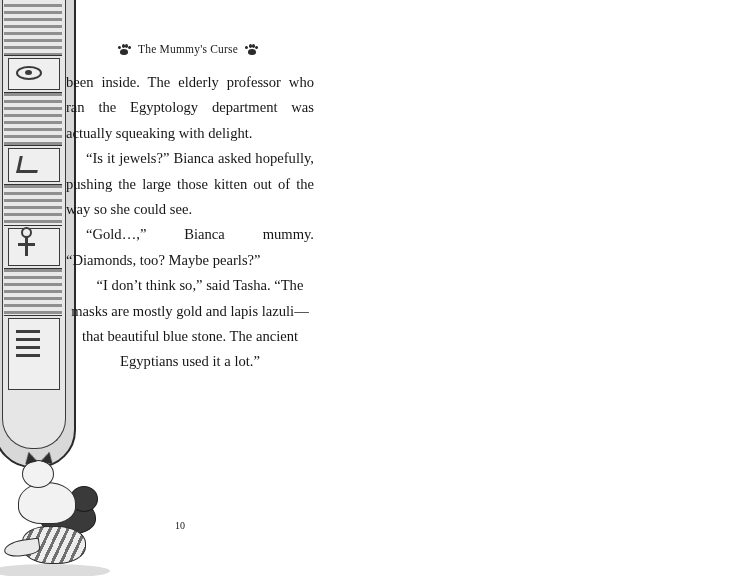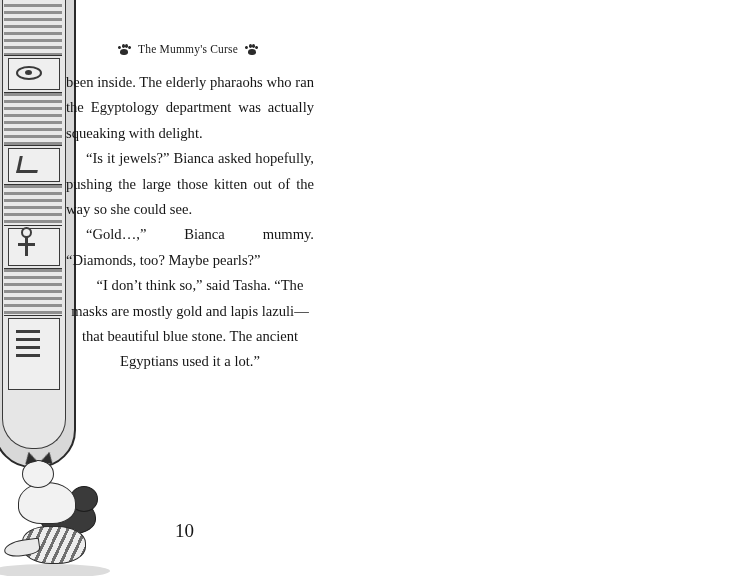--- a/index.html
+++ b/index.html
@@ -86,21 +86,21 @@
     left: 66px;
     top: 70px;
     width: 248px;
   }
   .left-body p { text-align: justify; }
   .left-body p.last-block { text-align: center; }
 
   
   .folio {
     position: absolute;
-    font-size: 19px;
+    font-size: 10px;
     color: #151515;
   }
   .folio-left  { left: 175px; top: 520px; }
 
   
   .mummy-art {
     position: absolute;
     left: 0;
     top: 0;
     width: 92px;
@@ -332,21 +332,21 @@
 
     <div class="running-head">
       <span class="paw">
         <span class="pad main"></span><span class="pad t1"></span><span class="pad t2"></span><span class="pad t3"></span><span class="pad t4"></span>
       </span><span class="rh-text">The Mummy's Curse</span><span class="paw">
         <span class="pad main"></span><span class="pad t1"></span><span class="pad t2"></span><span class="pad t3"></span><span class="pad t4"></span>
       </span>
     </div>
 
     <div class="body-text left-body">
-      <p>been inside. The elderly pharaohs who ran the Egyptology department was actually squeaking with delight.</p>
+      <p>been inside. The elderly professor who ran the Egyptology department was actually squeaking with delight.</p>
       <p class="indent">“Is it jewels?” Bianca asked hopefully, pushing the large those kitten out of the way so she could see.</p>
       <p class="indent">“Gold…,” Bianca mummy. “Diamonds, too? Maybe pearls?”</p>
       <p class="indent last-block">“I don’t think so,” said Tasha. “The masks are mostly gold and lapis lazuli—that beautiful blue stone. The ancient Egyptians used it a lot.”</p>
     </div>
 
     <div class="folio folio-left">10</div>
   </div>
 
   <div class="col page-right">
 

